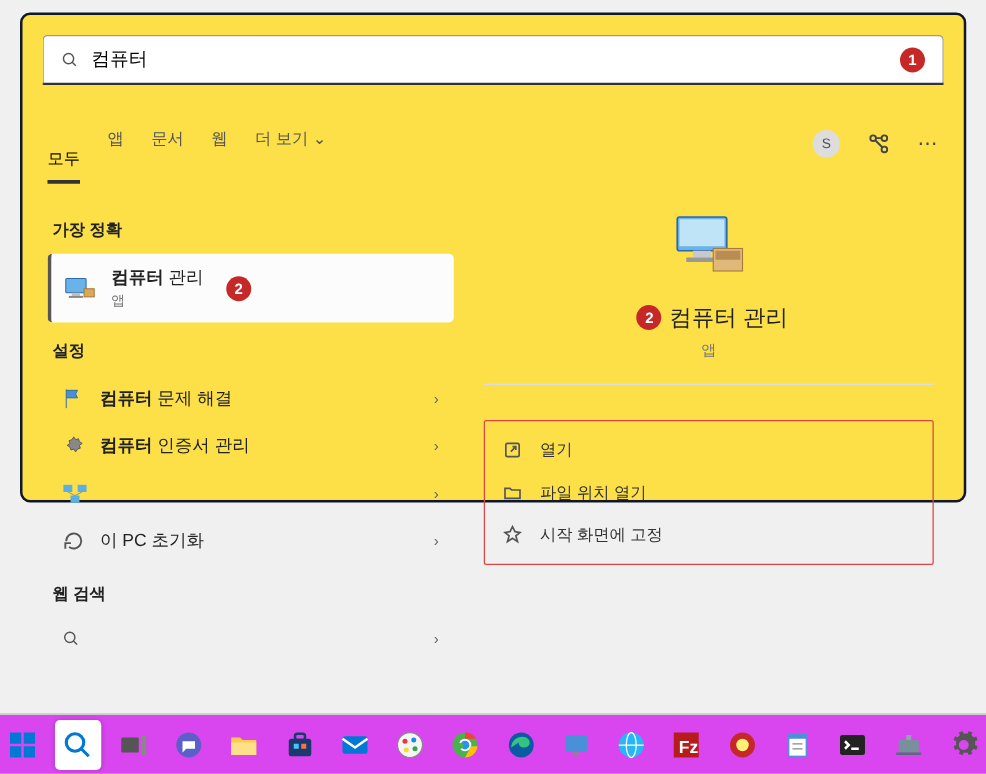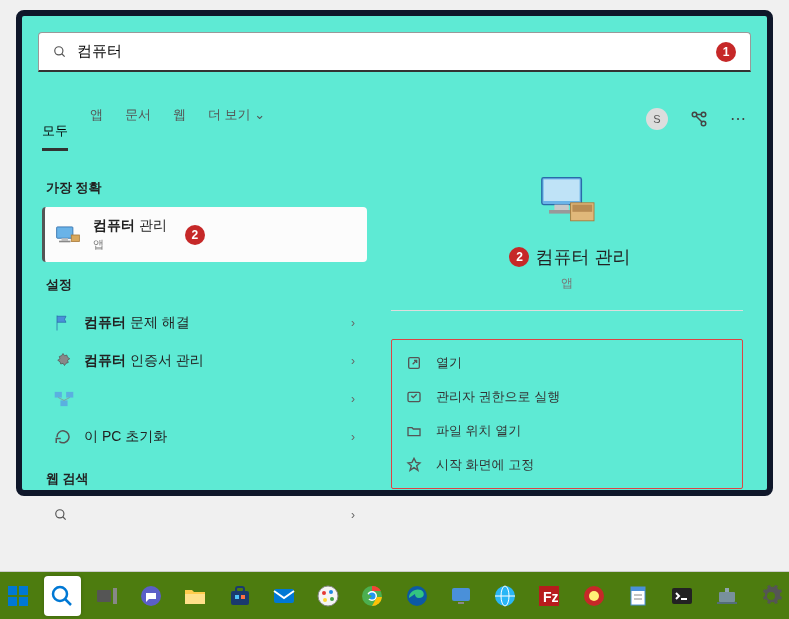--- a/index.html
+++ b/index.html
@@ -1,23 +1,23 @@
 <!DOCTYPE html>
 <html><head>
 <meta charset="utf-8">
 <style>
 * { margin: 0; padding: 0; box-sizing: border-box; font-family: "Segoe UI", "Malgun Gothic", sans-serif; }
 body { background: #f0f0f0; width: 789px; height: 619px; overflow: hidden; }
 
 .search-window {
-  background: #5eead4;
-  border: 6px solid #0f172a;
+  background: #fde047;
+  border: 2px solid #0f172a;
   border-radius: 8px;
   margin: 10px 16px 0 16px;
-  height: 486px;
+  height: 392px;
   position: relative;
 }
 
 .search-bar {
   margin: 16px 16px 0 16px;
   background: #fff;
   border: 1px solid #999;
   border-bottom: 2px solid #333;
   border-radius: 4px 4px 0 0;
   height: 40px;
@@ -88,21 +88,21 @@
 }
 .action-row {
   display: flex; align-items: center; gap: 14px;
   padding: 8px 6px; font-size: 13px; color: #333;
   cursor: pointer;
 }
 .action-icon { width: 16px; height: 16px; color: #555; flex-shrink: 0; }
 
 .taskbar {
   position: absolute; bottom: 0; left: 0; right: 0;
-  height: 48px; background: #4d7c0f;
+  height: 48px; background: #d946ef;
   border-top: 1px solid #ccc;
   display: flex; align-items: center; justify-content: center;
   gap: 8px;
 }
 .tb-icon {
   width: 40px; height: 40px; display: flex; align-items: center; justify-content: center;
   border-radius: 4px; cursor: pointer;
 }
 .tb-icon.active { background: #fff; box-shadow: 0 0 4px rgba(0,0,0,0.2); }
 .tb-glyph { width: 24px; height: 24px; }
@@ -238,27 +238,20 @@
         <div class="actions-box">
           <div class="action-row">
             <svg class="action-icon" viewBox="0 0 24 24" fill="none" stroke="#555" stroke-width="2">
                 <rect x="4" y="4" width="16" height="16" rx="2"></rect>
                 <path d="M10 14l6-6M12 8h4v4"></path>
               </svg>
             <span>열기</span>
           </div>
           <div class="action-row">
             <svg class="action-icon" viewBox="0 0 24 24" fill="none" stroke="#555" stroke-width="2">
-                <rect x="3" y="5" width="18" height="14" rx="2"></rect>
-                <path d="M8 10l3 3 5-5"></path>
-              </svg>
-            <span>관리자 권한으로 실행</span>
-          </div>
-          <div class="action-row">
-            <svg class="action-icon" viewBox="0 0 24 24" fill="none" stroke="#555" stroke-width="2">
                 <path d="M3 7h6l2 2h10v10H3z"></path>
               </svg>
             <span>파일 위치 열기</span>
           </div>
           <div class="action-row">
             <svg class="action-icon" viewBox="0 0 24 24" fill="none" stroke="#555" stroke-width="2">
                 <path d="M12 2l3 6 6 1-5 4 2 7-6-4-6 4 2-7-5-4 6-1z" fill="none"></path>
               </svg>
             <span>시작 화면에 고정</span>
           </div>

